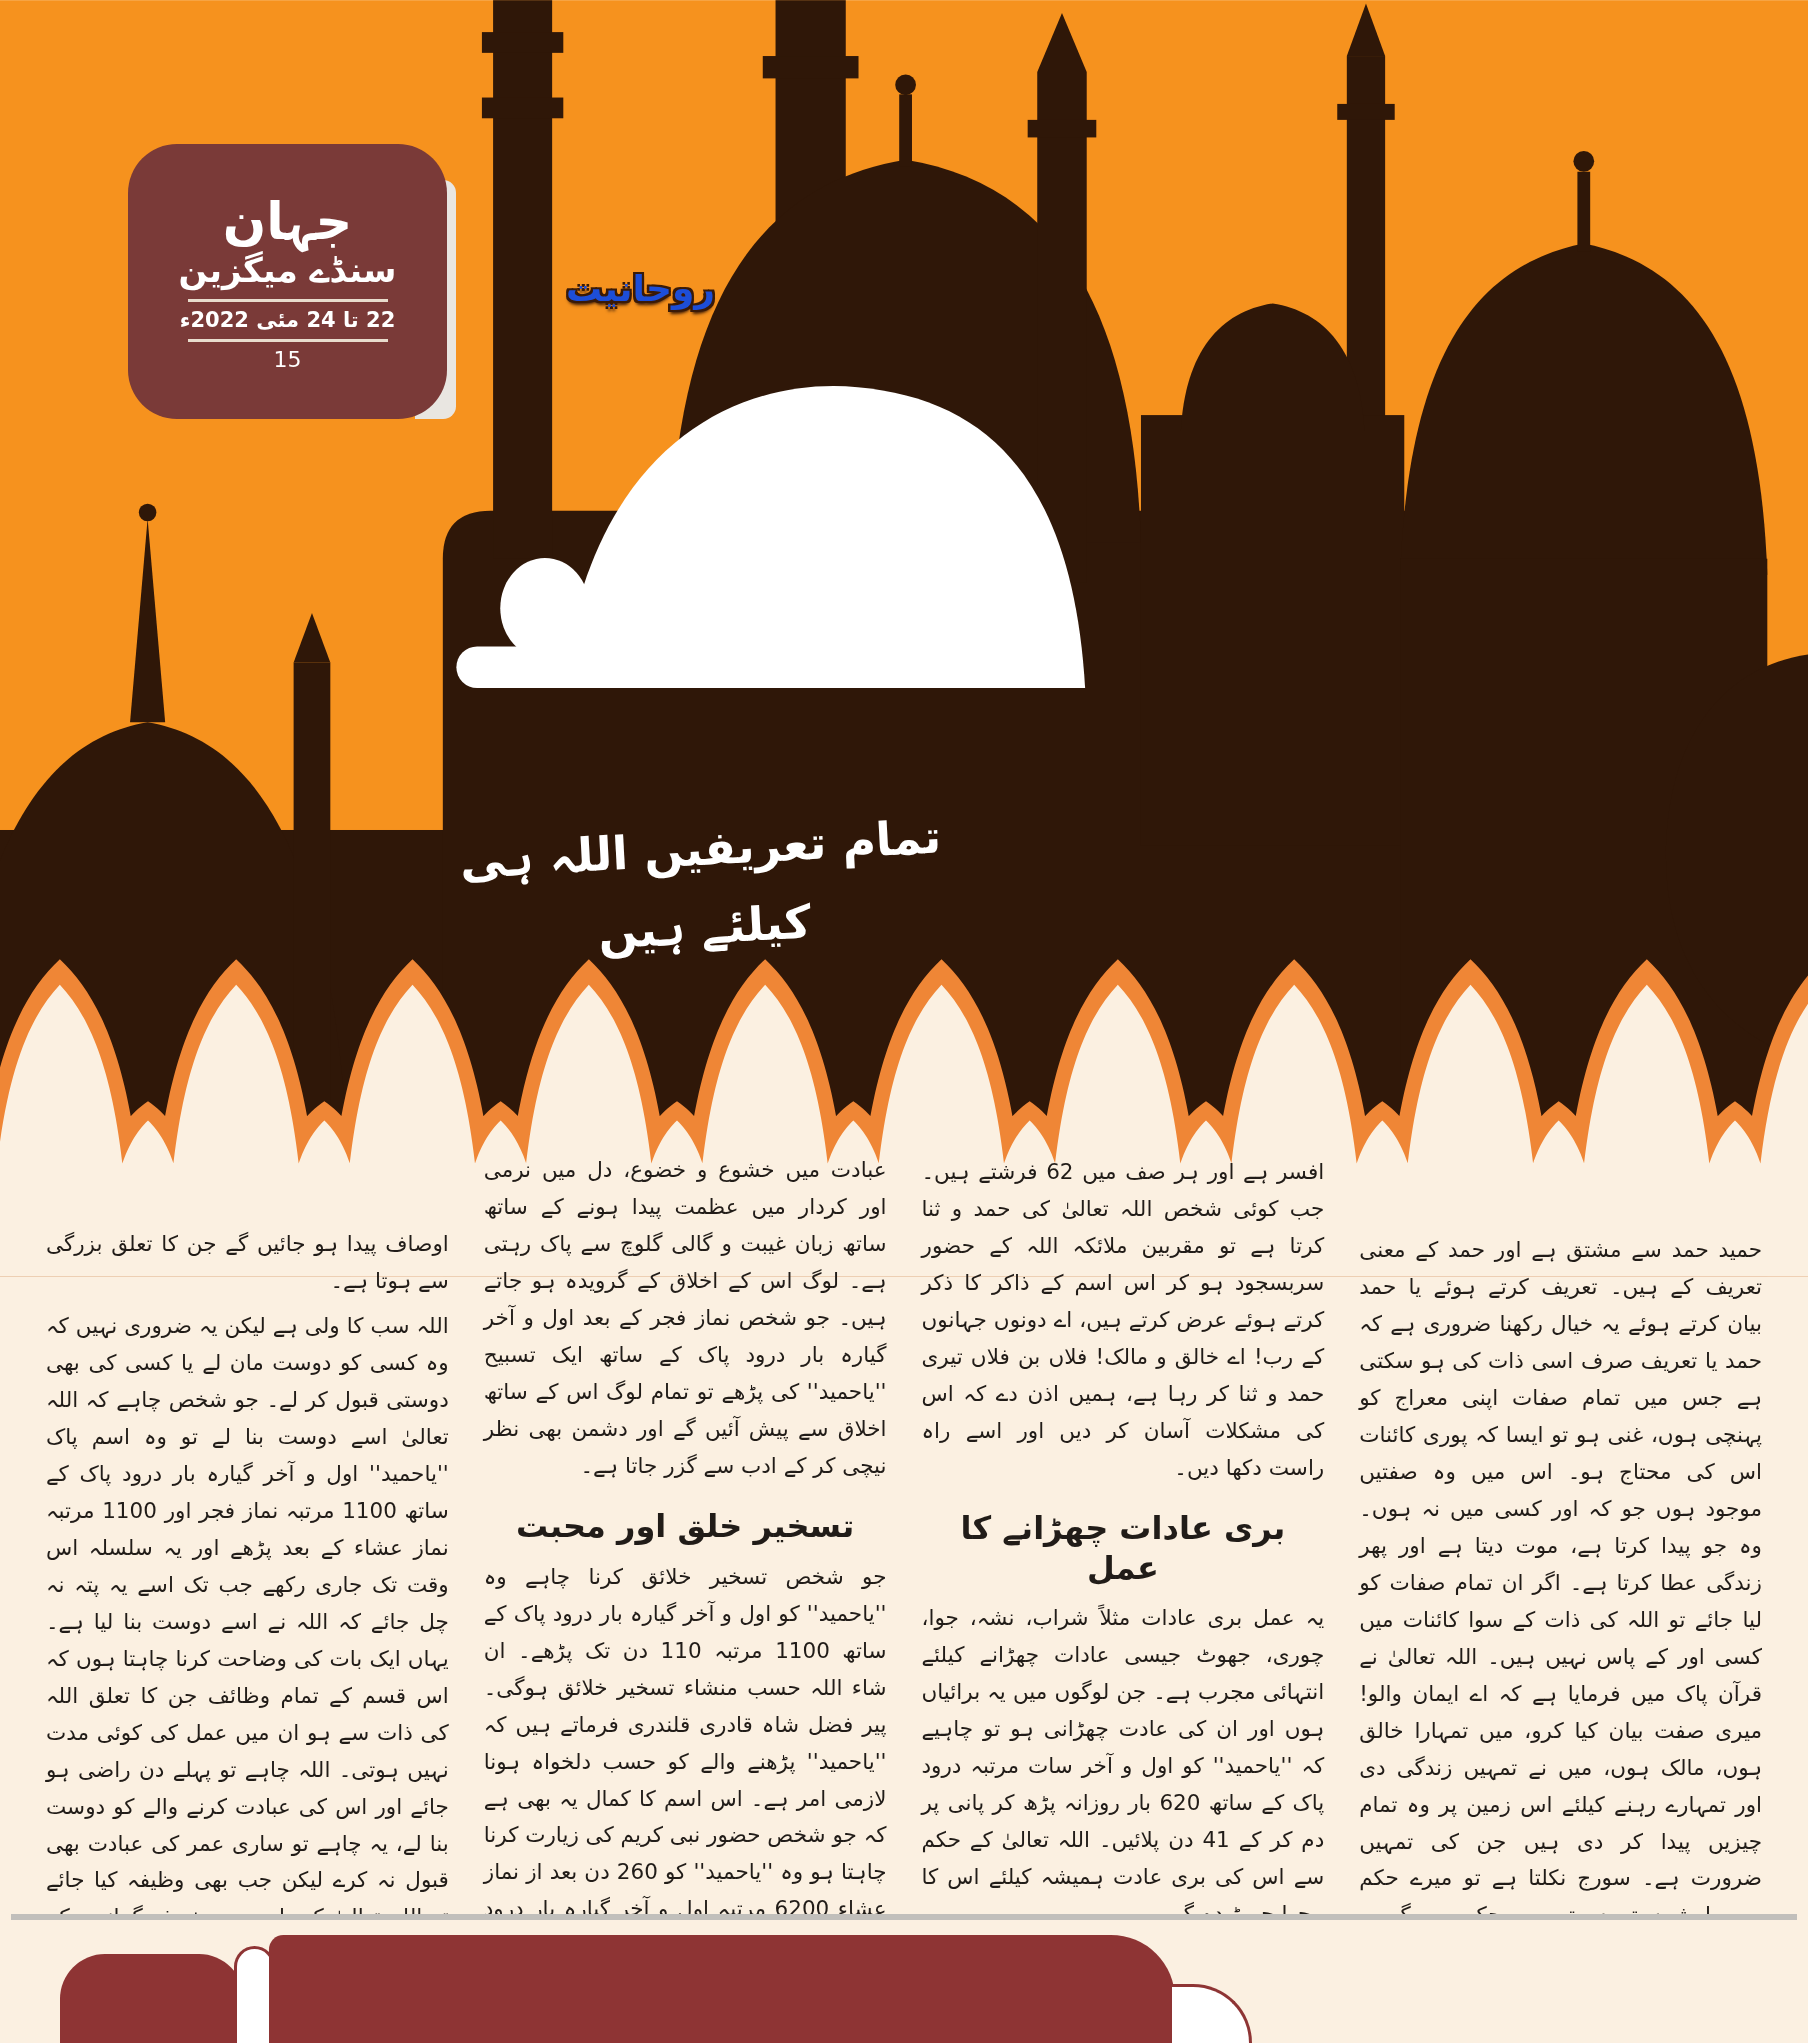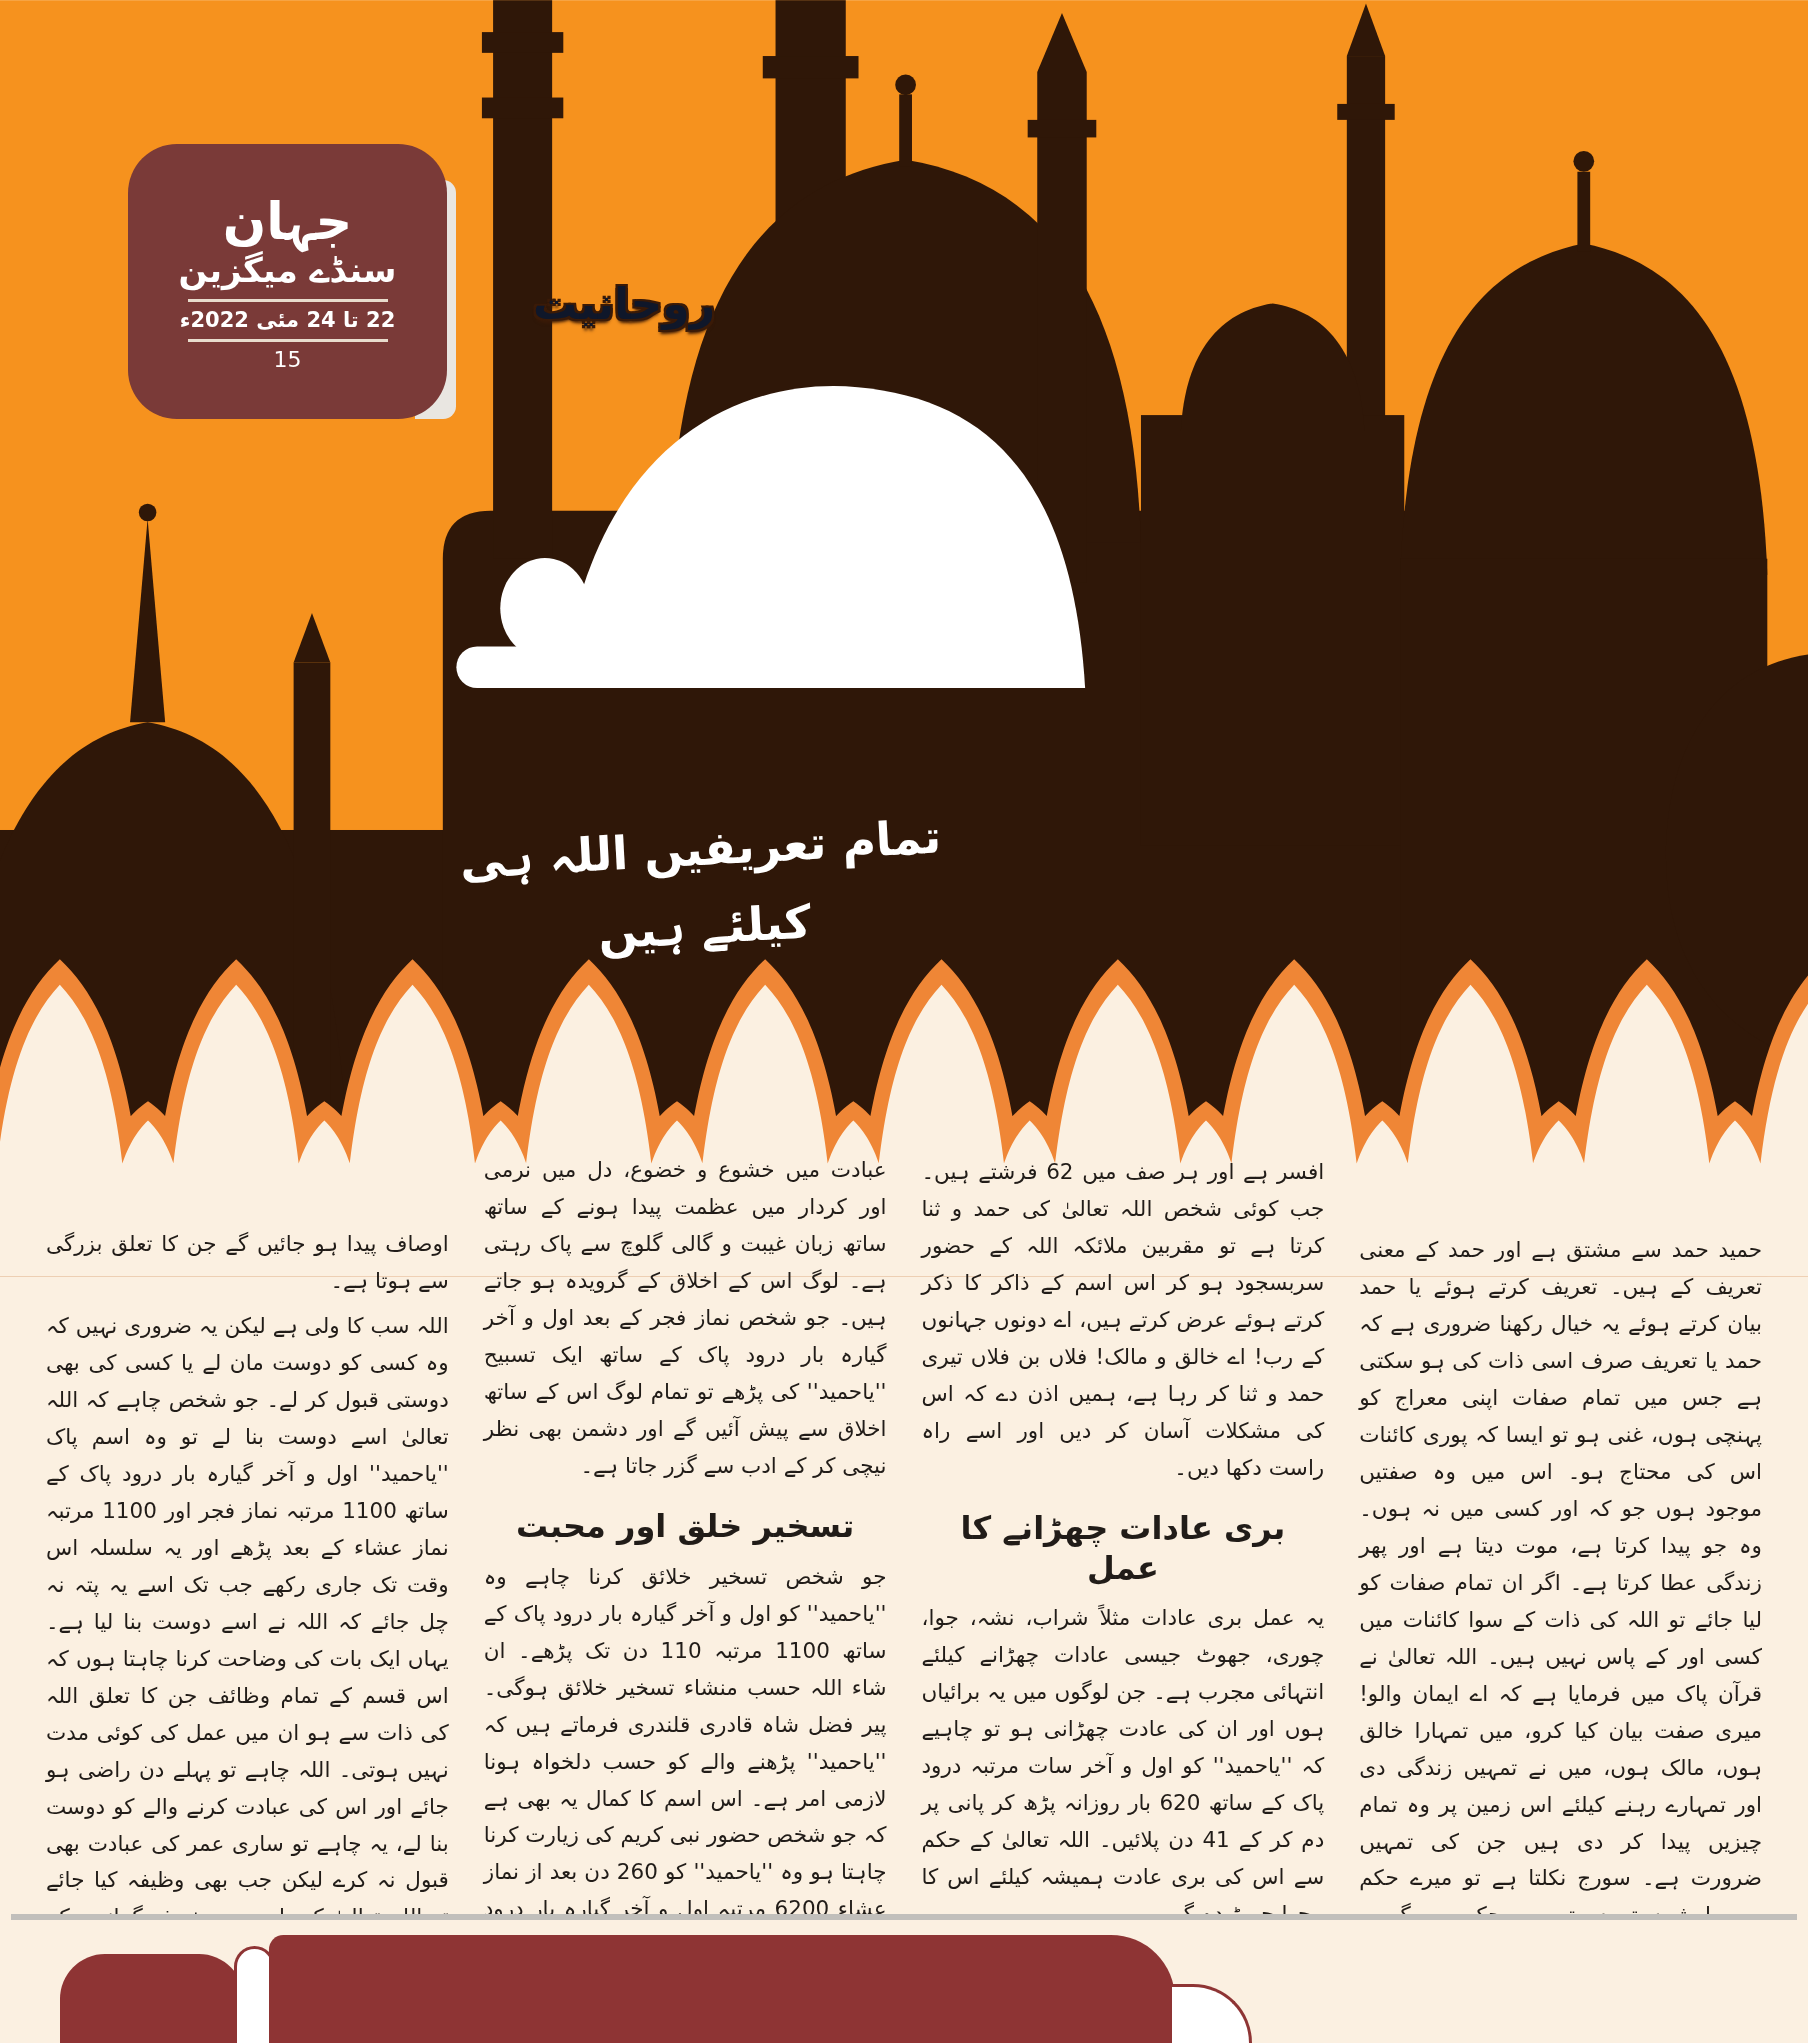--- a/index.html
+++ b/index.html
@@ -23,22 +23,22 @@
     text-align:center; box-sizing:border-box; padding:14.4px 24px 11.2px;
   }
   .badge .t1{font-size:51px; font-weight:bold; line-height:1.05;}
   .badge .t2{font-size:34px; font-weight:bold; margin-top:1.6px;}
   .badge .sep{width:200px; height:2.4px; background:#e8dccd; margin:9.6px 0 6.4px;}
   .badge .date{font-size:21px; font-weight:bold; letter-spacing:0;}
   .badge .sep2{width:200px; height:2.4px; background:#e8dccd; margin:7.2px 0 4.8px;}
   .badge .pg{font-size:22px; font-weight:normal; font-family:"DejaVu Sans", sans-serif;}
   
   .section-label{
-    position:absolute; left:587px; top:278px; width:128px;
-    font-size:44px; font-weight:bold; color:#0f172a; text-align:center;
+    position:absolute; left:587px; top:268px; width:128px;
+    font-size:36px; font-weight:bold; color:#1d4ed8; text-align:center;
     text-shadow:2.4px 2.4px 0 #3a1a07, -2.4px 2.4px 0 #3a1a07, 2.4px -2.4px 0 #3a1a07, -2.4px -2.4px 0 #3a1a07, 0 4px 3.2px #3a1a07;
   }
   
   .hero-title{
     position:absolute; left:970px; top:730px; width:399px;
     color:#ffe61a; font-size:134px; font-weight:bold; text-align:center;
     line-height:1.4; white-space:nowrap;
   }
   .hero-subtitle{
     position:absolute; left:423px; top:810px; width:559px;

